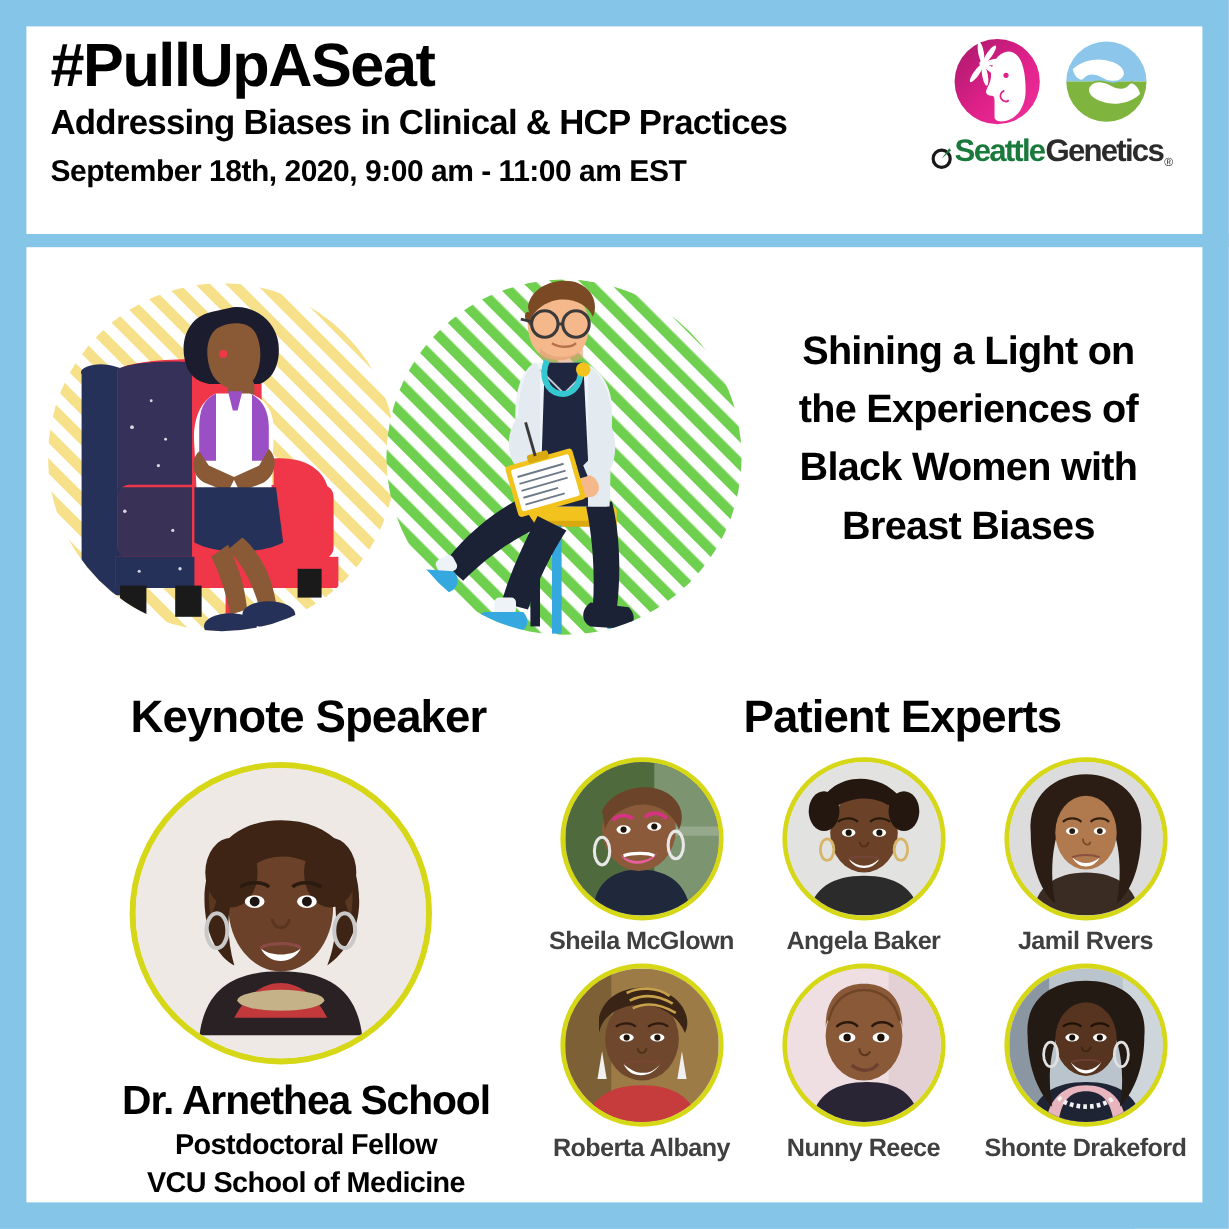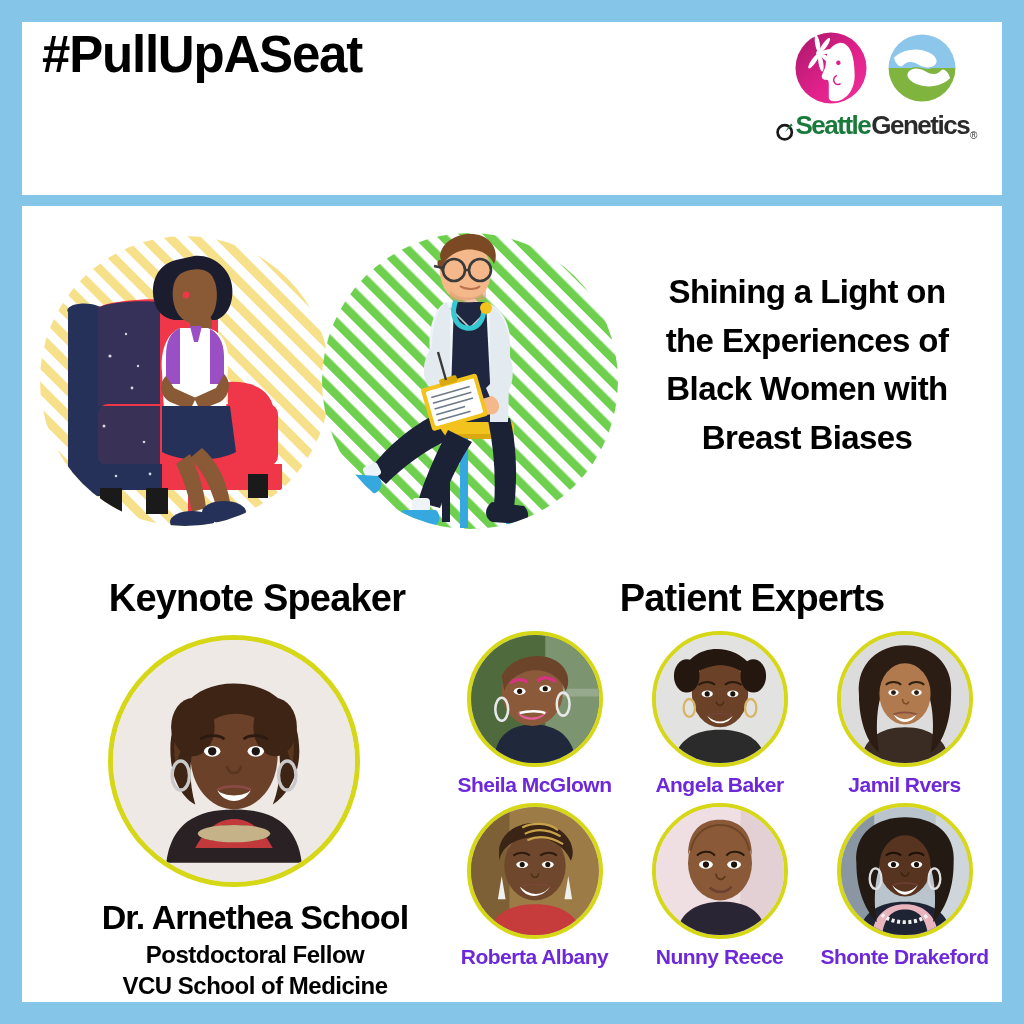--- a/index.html
+++ b/index.html
@@ -92,33 +92,35 @@
     position:absolute; left:420px; top:425px; width:555px;
     display:grid; grid-template-columns:repeat(3, 1fr); row-gap:6px; column-gap:0;
   }
   .pe-cell { display:flex; flex-direction:column; align-items:center; }
   .pe-photo {
     width:136px; height:136px; border-radius:50%;
     border:4px solid #d6d717; overflow:hidden; background:#e8e4e0;
   }
   .pe-photo svg { width:100%; height:100%; display:block; }
   .pe-name {
-    margin-top:6px; font-size:21px; font-weight:bold; color:#6d28d9;
+    margin-top:6px; font-size:21px; font-weight:bold; color:#404040;
     letter-spacing:-0.5px; white-space:nowrap; text-align:center;
   }
 </style>
 </head>
 <body>
 
 <div class="poster">
 
   <div class="header-panel">
 
     <div class="header-text">
       <div class="hashtag">#PullUpASeat</div>
+      <div class="subtitle">Addressing Biases in Clinical &amp; HCP Practices</div>
+      <div class="datetime">September 18th, 2020, 9:00 am - 11:00 am EST</div>
     </div>
 
     <div class="logos">
       <div class="logo-row">
 
         <svg class="logo-pink" viewBox="0 0 100 100">
           <defs>
             <linearGradient id="pinkgrad" x1="0" y1="0" x2="1" y2="1">
               <stop offset="0%" stop-color="#a8186b"></stop>
               <stop offset="55%" stop-color="#e0218a"></stop>

